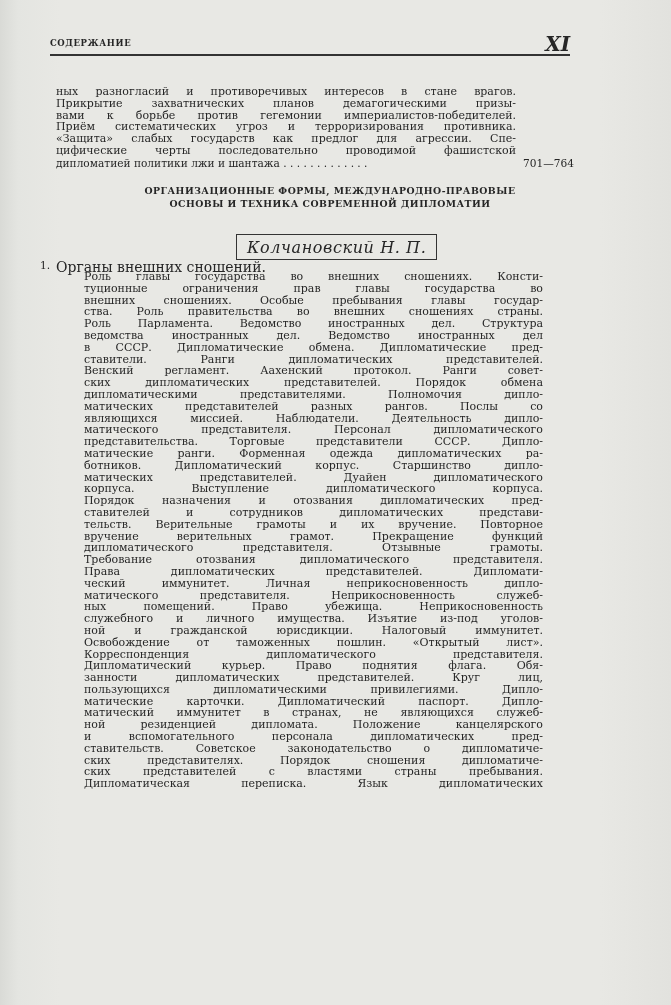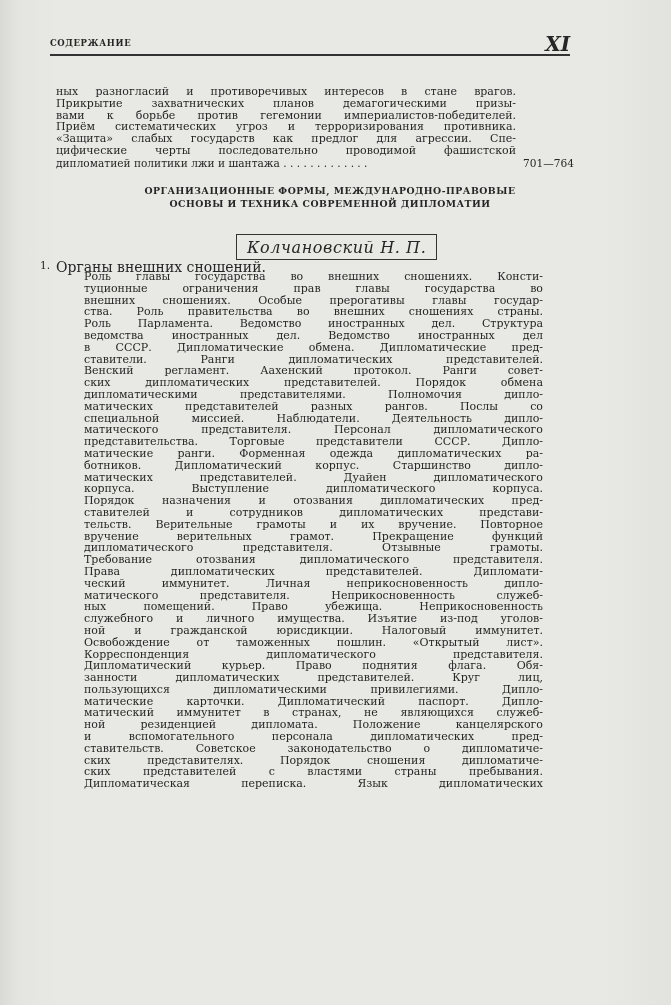--- a/index.html
+++ b/index.html
@@ -57,31 +57,31 @@
   </div>
 
   <div class="author-box">Колчановский Н. П.</div>
 
   <div class="item-num">1.</div>
   <div class="item-title">Органы внешних сношений.</div>
 
   <div class="block body-block">
     <span class="line">Роль главы государства во внешних сношениях. Консти-</span>
     <span class="line">туционные ограничения прав главы государства во</span>
-    <span class="line">внешних сношениях. Особые прерогативы главы государ-</span>
+    <span class="line">внешних сношениях. Особые пребывания главы государ-</span>
     <span class="line">ства. Роль правительства во внешних сношениях страны.</span>
     <span class="line">Роль Парламента. Ведомство иностранных дел. Структура</span>
     <span class="line">ведомства иностранных дел. Ведомство иностранных дел</span>
     <span class="line">в СССР. Дипломатические обмена. Дипломатические пред-</span>
     <span class="line">ставители. Ранги дипломатических представителей.</span>
     <span class="line">Венский регламент. Аахенский протокол. Ранги совет-</span>
     <span class="line">ских дипломатических представителей. Порядок обмена</span>
     <span class="line">дипломатическими представителями. Полномочия дипло-</span>
     <span class="line">матических представителей разных рангов. Послы со</span>
-    <span class="line">специальной миссией. Наблюдатели. Деятельность дипло-</span>
+    <span class="line">являющихся миссией. Наблюдатели. Деятельность дипло-</span>
     <span class="line">матического представителя. Персонал дипломатического</span>
     <span class="line">представительства. Торговые представители СССР. Дипло-</span>
     <span class="line">матические ранги. Форменная одежда дипломатических ра-</span>
     <span class="line">ботников. Дипломатический корпус. Старшинство дипло-</span>
     <span class="line">матических представителей. Дуайен дипломатического</span>
     <span class="line">корпуса. Выступление дипломатического корпуса.</span>
     <span class="line">Порядок назначения и отозвания дипломатических пред-</span>
     <span class="line">ставителей и сотрудников дипломатических представи-</span>
     <span class="line">тельств. Верительные грамоты и их вручение. Повторное</span>
     <span class="line">вручение верительных грамот. Прекращение функций</span>

